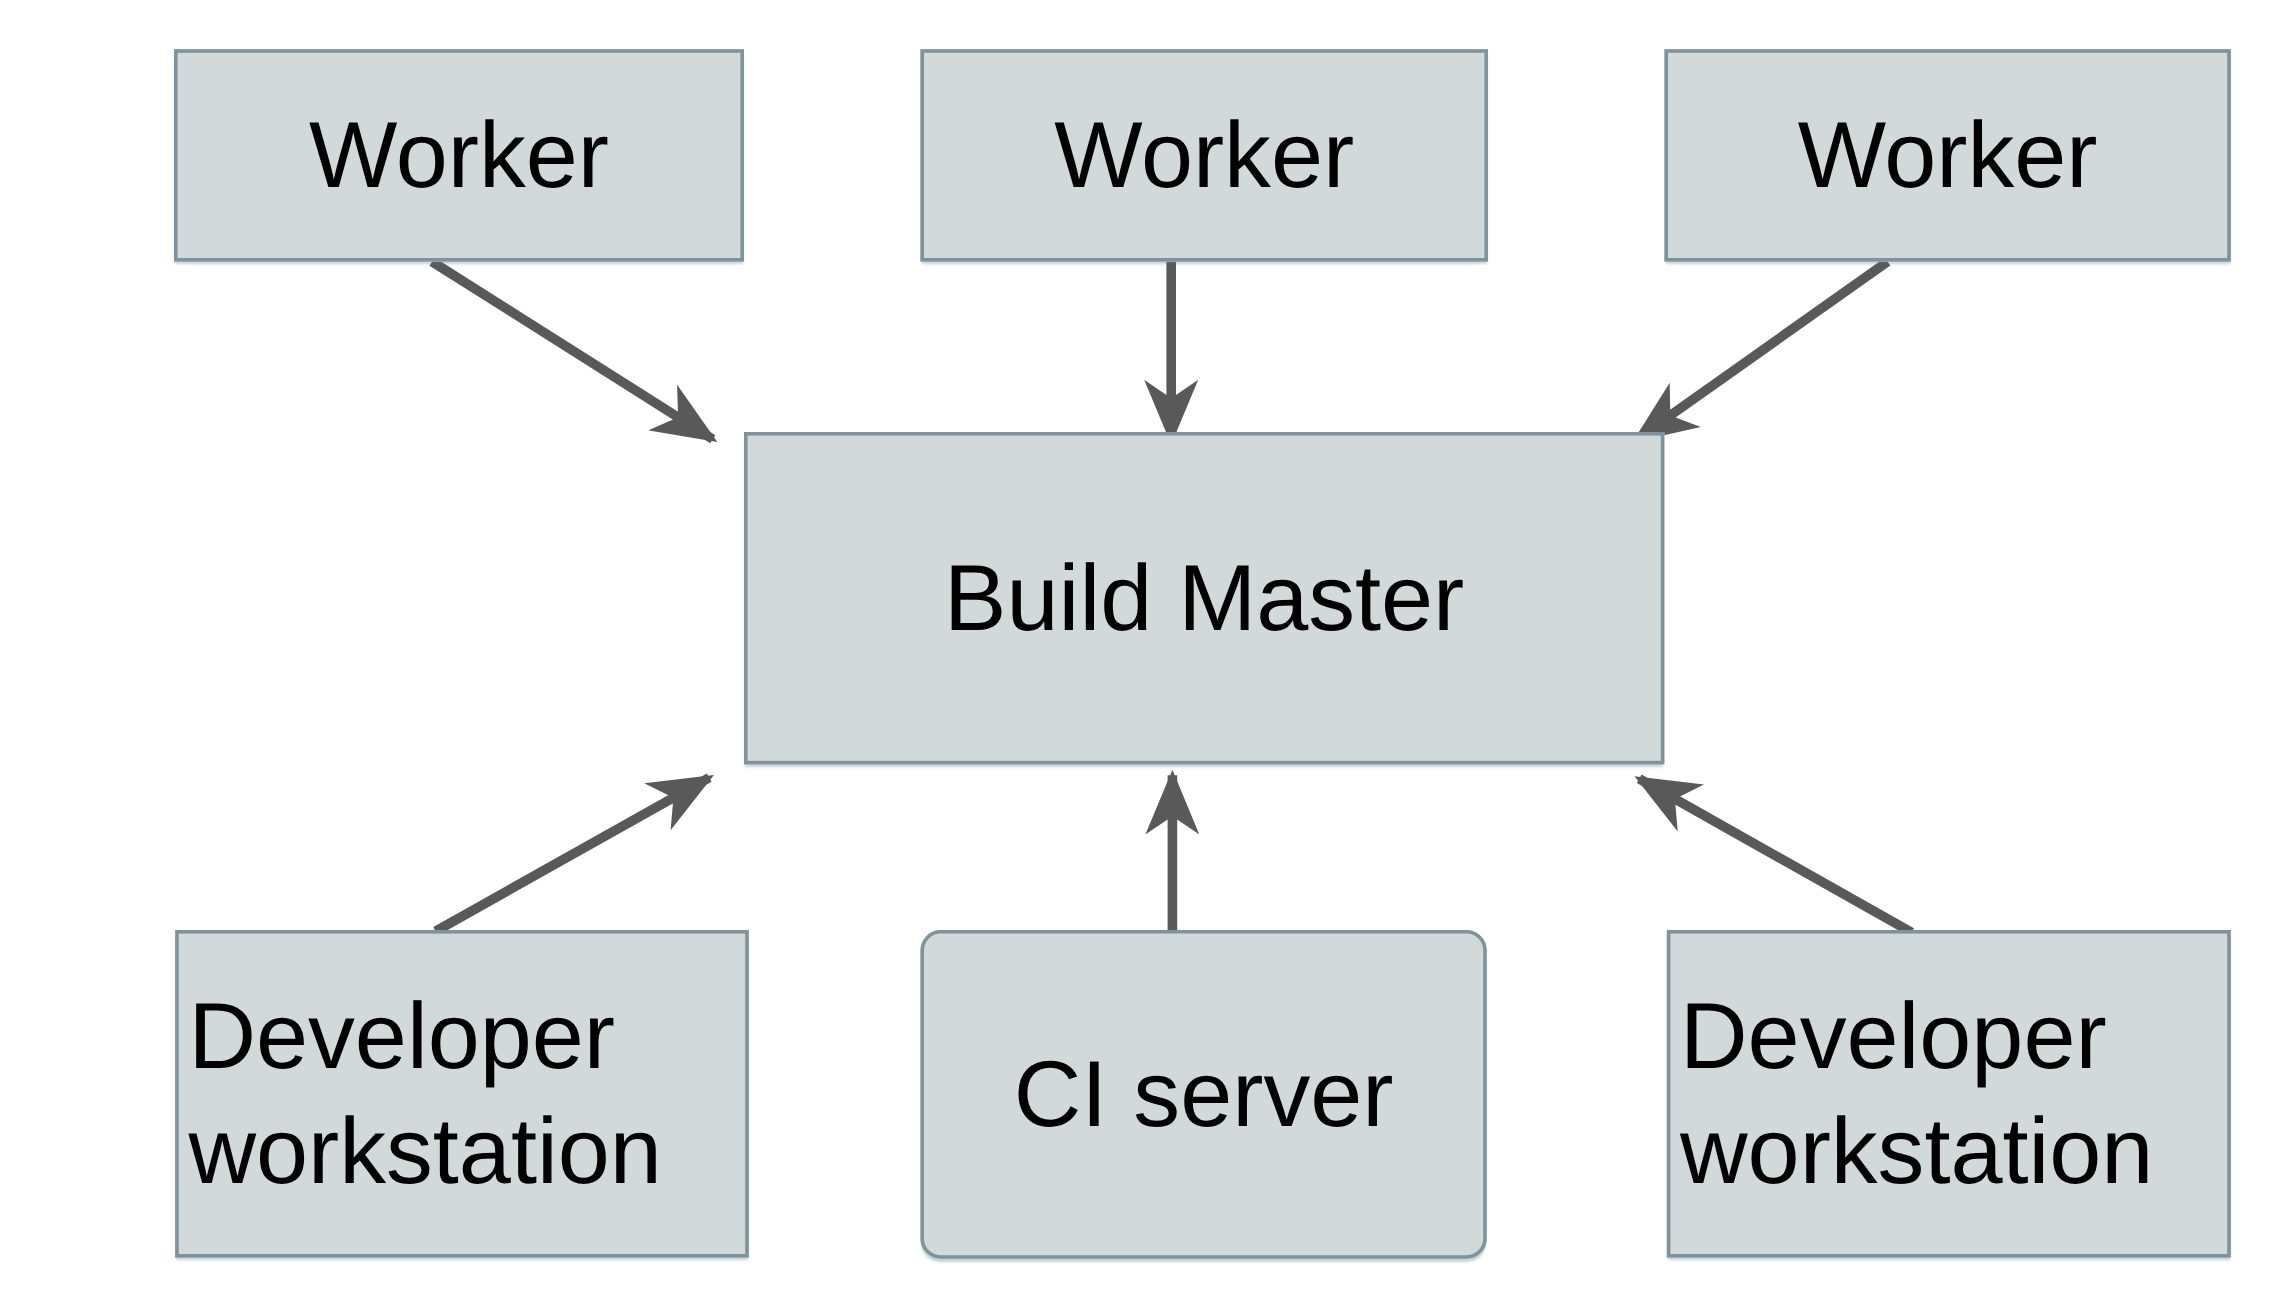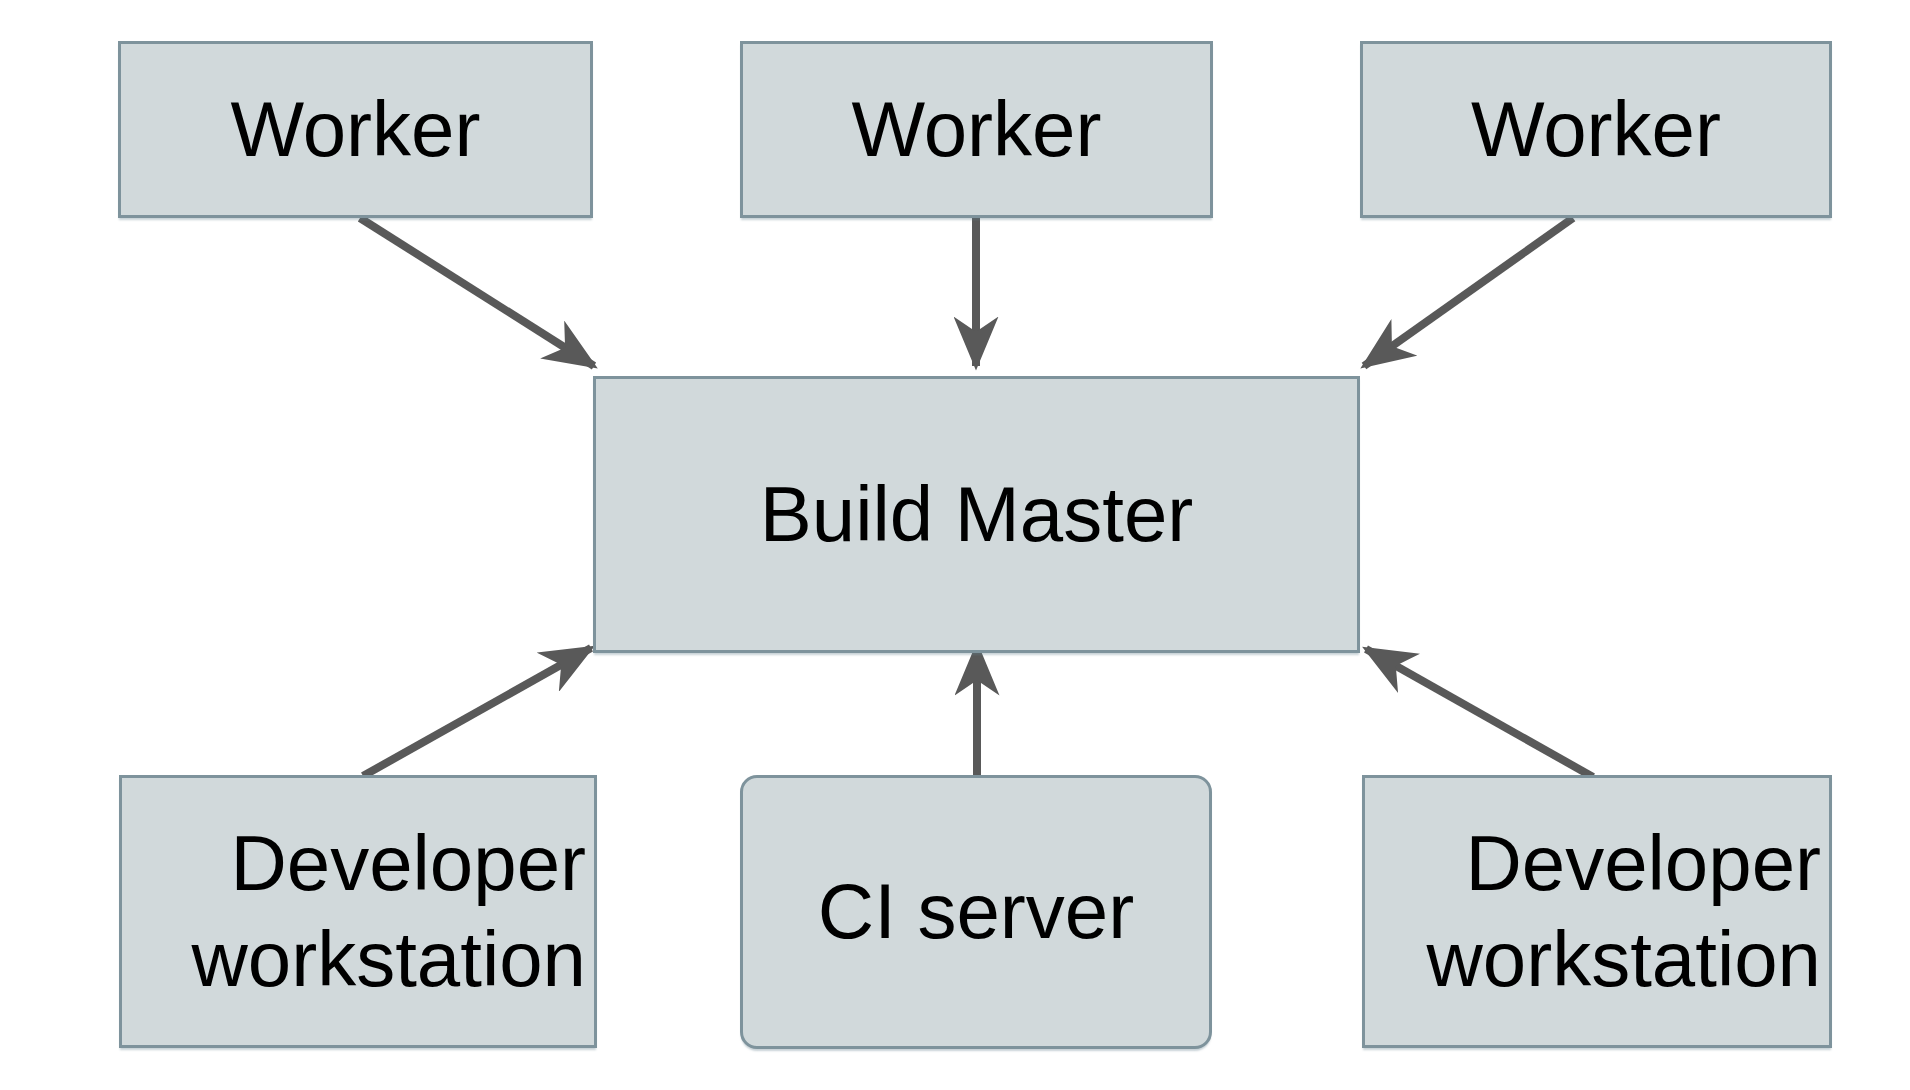--- a/index.html
+++ b/index.html
@@ -17,21 +17,22 @@
   }
   .node {
     position: absolute;
     box-sizing: border-box;
     background: var(--node-fill, #d1d9db);
     border: 3px solid var(--node-border, #7e939c);
     box-shadow: 0 3px 2px -1px rgba(96, 125, 139, 0.35);
     display: flex;
     align-items: center;
     justify-content: center;
-    text-align: right;
+    text-align: left;
+    margin-left: 27px;
   }
   .node .label {
     font-size: 78px;
     line-height: 1.22;
     color: var(--text, #000000);
     padding: 0 8px;
   }
   .edges {
     position: absolute;
     inset: 0;
@@ -70,21 +71,21 @@
   </div>
 
   <div class="node" style="left:740px;  top:41px;  width:473px; height:177px;">
     <div class="label">Worker</div>
   </div>
 
   <div class="node" style="left:1360px; top:41px;  width:472px; height:177px;">
     <div class="label">Worker</div>
   </div>
 
-  <div class="node" style="left:593px;  top:376px; width:767px; height:277px;">
+  <div class="node" style="left:593px;  top:360px; width:767px; height:277px;">
     <div class="label">Build Master</div>
   </div>
 
   <div class="node" style="left:119px;  top:775px; width:478px; height:273px;">
     <div class="label">Developer workstation</div>
   </div>
 
   <div class="node" style="left:740px;  top:775px; width:472px; height:274px;border-radius:17px;">
     <div class="label">CI server</div>
   </div>

